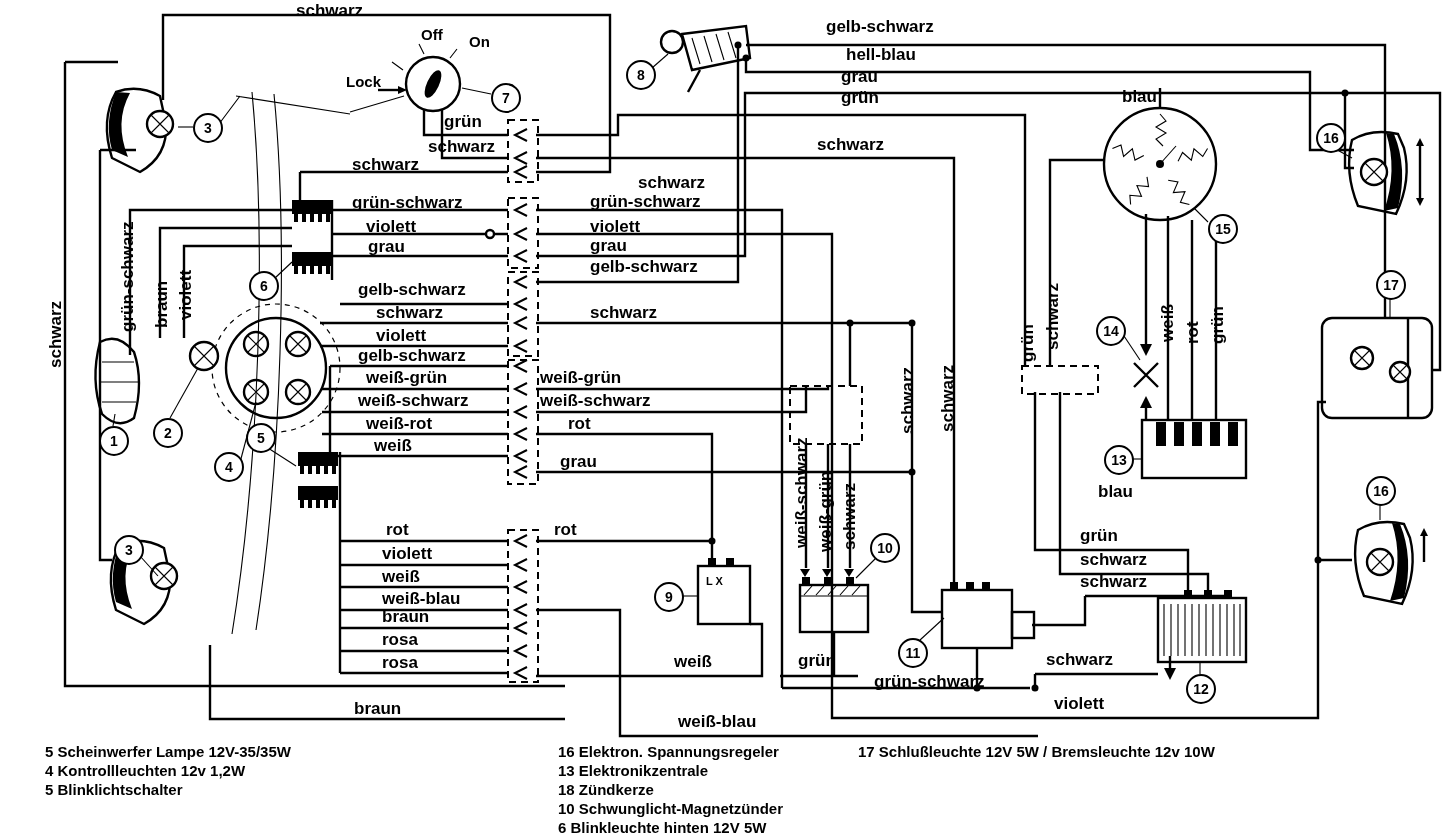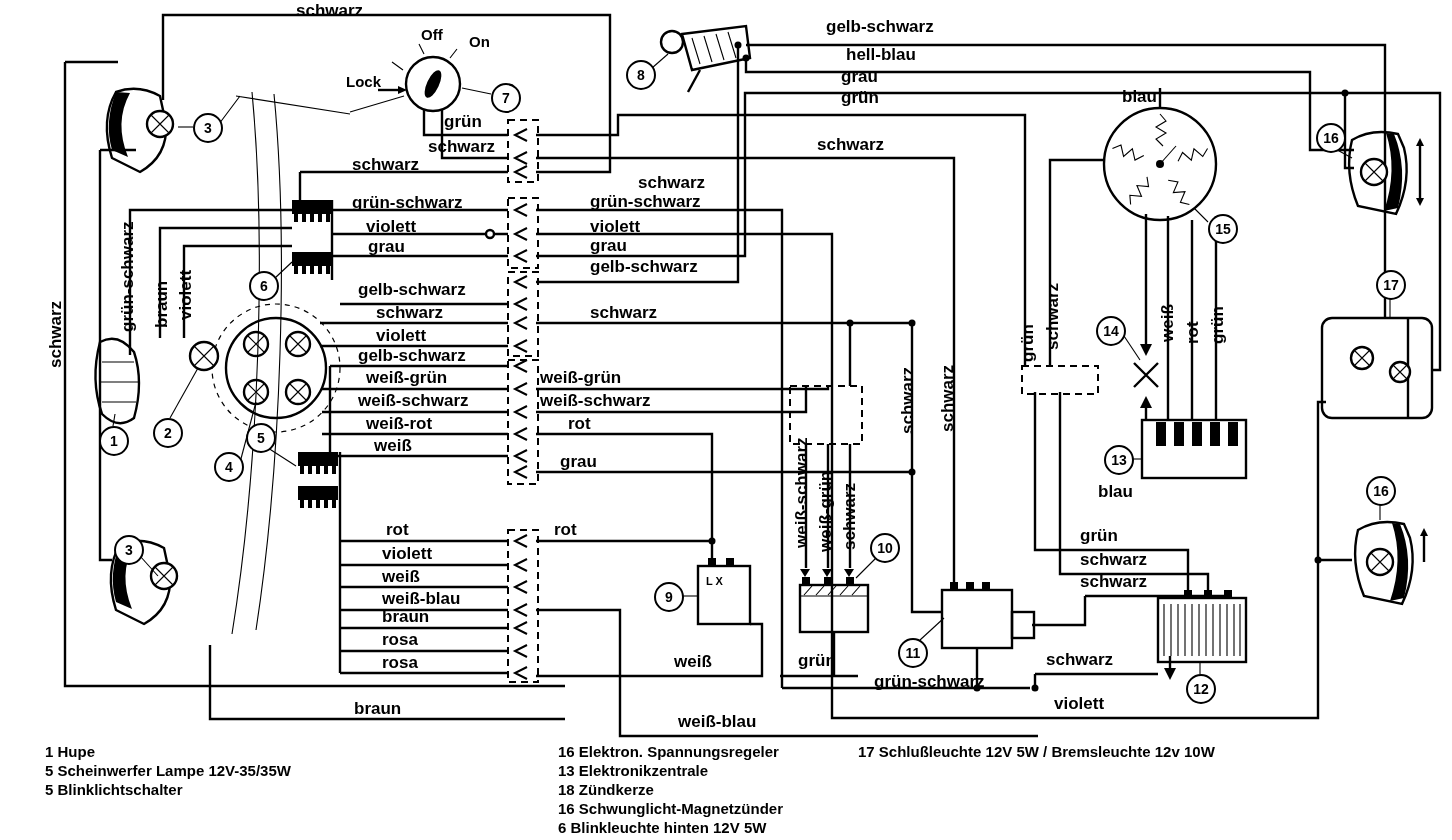--- a/index.html
+++ b/index.html
@@ -417,28 +417,28 @@
 <div class="co" style="left:214px;top:452px">4</div>
 <div class="co" style="left:1104px;top:445px">13</div>
 <div class="co" style="left:114px;top:535px">3</div>
 <div class="co" style="left:1366px;top:476px">16</div>
 <div class="co" style="left:654px;top:582px">9</div>
 <div class="co" style="left:870px;top:533px">10</div>
 <div class="co" style="left:898px;top:638px">11</div>
 <div class="co" style="left:1186px;top:674px">12</div>
 
 <div class="legend-col" style="left:45px">
-  <div class="legend-line">1  Hupe</div>
   <div class="legend-line">5 Scheinwerfer Lampe 12V-35/35W</div>
+  <div class="legend-line">4 Kontrollleuchten 12v 1,2W</div>
   <div class="legend-line">5 Blinklichtschalter</div>
 </div>
 <div class="legend-col" style="left:558px">
   <div class="legend-line">16 Elektron. Spannungsregeler</div>
   <div class="legend-line">13 Elektronikzentrale</div>
   <div class="legend-line">18 Zündkerze</div>
-  <div class="legend-line">16 Schwunglicht-Magnetzünder</div>
+  <div class="legend-line">10 Schwunglicht-Magnetzünder</div>
   <div class="legend-line">6 Blinkleuchte hinten 12V 5W</div>
 </div>
 <div class="legend-col" style="left:858px">
   <div class="legend-line">17 Schlußleuchte 12V 5W / Bremsleuchte 12v 10W</div>
 </div>
 
 </div>
 
 </body></html>

